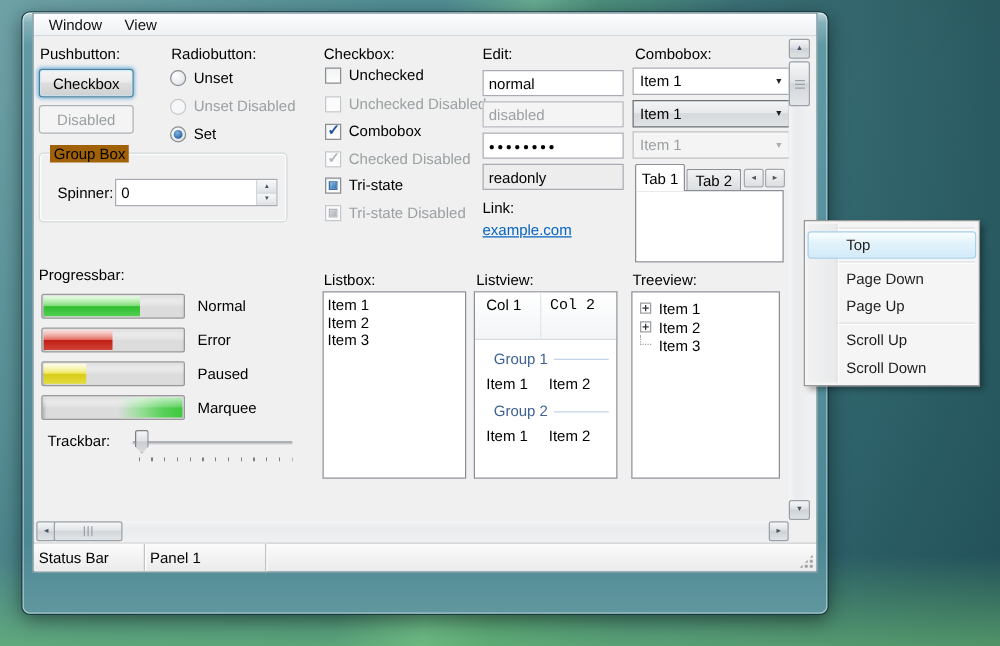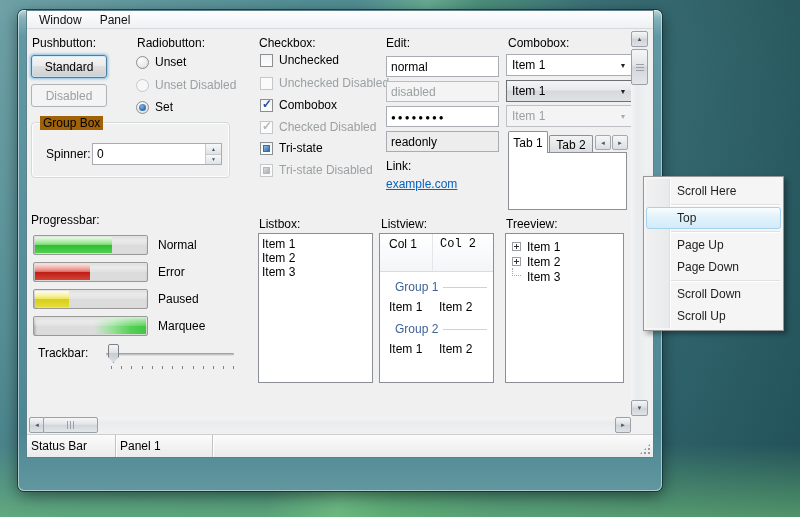--- a/index.html
+++ b/index.html
@@ -178,32 +178,32 @@
 </head>
 <body>
 
 <div class="window">
 
 
   <div class="inner">
 
     <div class="menubar">
       <span class="menu-item">Window</span>
-      <span class="menu-item">Panel</span>
+      <span class="menu-item">View</span>
     </div>
 
     <div class="client">
 
       <span class="lbl" style="left:5px;top:7px">Pushbutton:</span>
       <span class="lbl" style="left:110px;top:7px">Radiobutton:</span>
       <span class="lbl" style="left:232px;top:7px">Checkbox:</span>
       <span class="lbl" style="left:359px;top:7px">Edit:</span>
       <span class="lbl" style="left:481px;top:7px">Combobox:</span>
 
-      <div class="btn default" style="left:4px;top:26px;width:76px;height:23px">Standard</div>
+      <div class="btn default" style="left:4px;top:26px;width:76px;height:23px">Checkbox</div>
       <div class="btn disabled" style="left:4px;top:55px;width:76px;height:23px">Disabled</div>
 
       <div class="groupbox" style="left:4px;top:93px;width:199px;height:56px">
         <span class="gb-legend">Group Box</span>
         <span class="lbl" style="left:14px;top:24px">Spinner:</span>
         <div class="spinner" style="left:60px;top:20px;width:130px;height:22px">
           <div class="sp-val">0</div>
           <div class="sp-btns">
             <div class="sp-btn">▲</div>
             <div class="sp-btn">▼</div>
@@ -379,22 +379,21 @@
       <div class="sb-panel" style="width:89px">Status Bar</div>
       <div class="sb-panel" style="width:97px">Panel 1</div>
       <div class="sb-panel" style="flex:1;border-right:none;box-shadow:none"></div>
       <div class="sb-grip"></div>
     </div>
   </div>
 </div>
 
 <div class="ctx">
   <div class="ctx-gutter"></div>
-  <div class="ctx-item">Scroll Here</div>
   <div class="ctx-sep"></div>
   <div class="ctx-item hl">Top</div>
   <div class="ctx-sep"></div>
+  <div class="ctx-item">Page Down</div>
   <div class="ctx-item">Page Up</div>
-  <div class="ctx-item">Page Down</div>
   <div class="ctx-sep"></div>
+  <div class="ctx-item">Scroll Up</div>
   <div class="ctx-item">Scroll Down</div>
-  <div class="ctx-item">Scroll Up</div>
 </div>
 
 </body></html>

